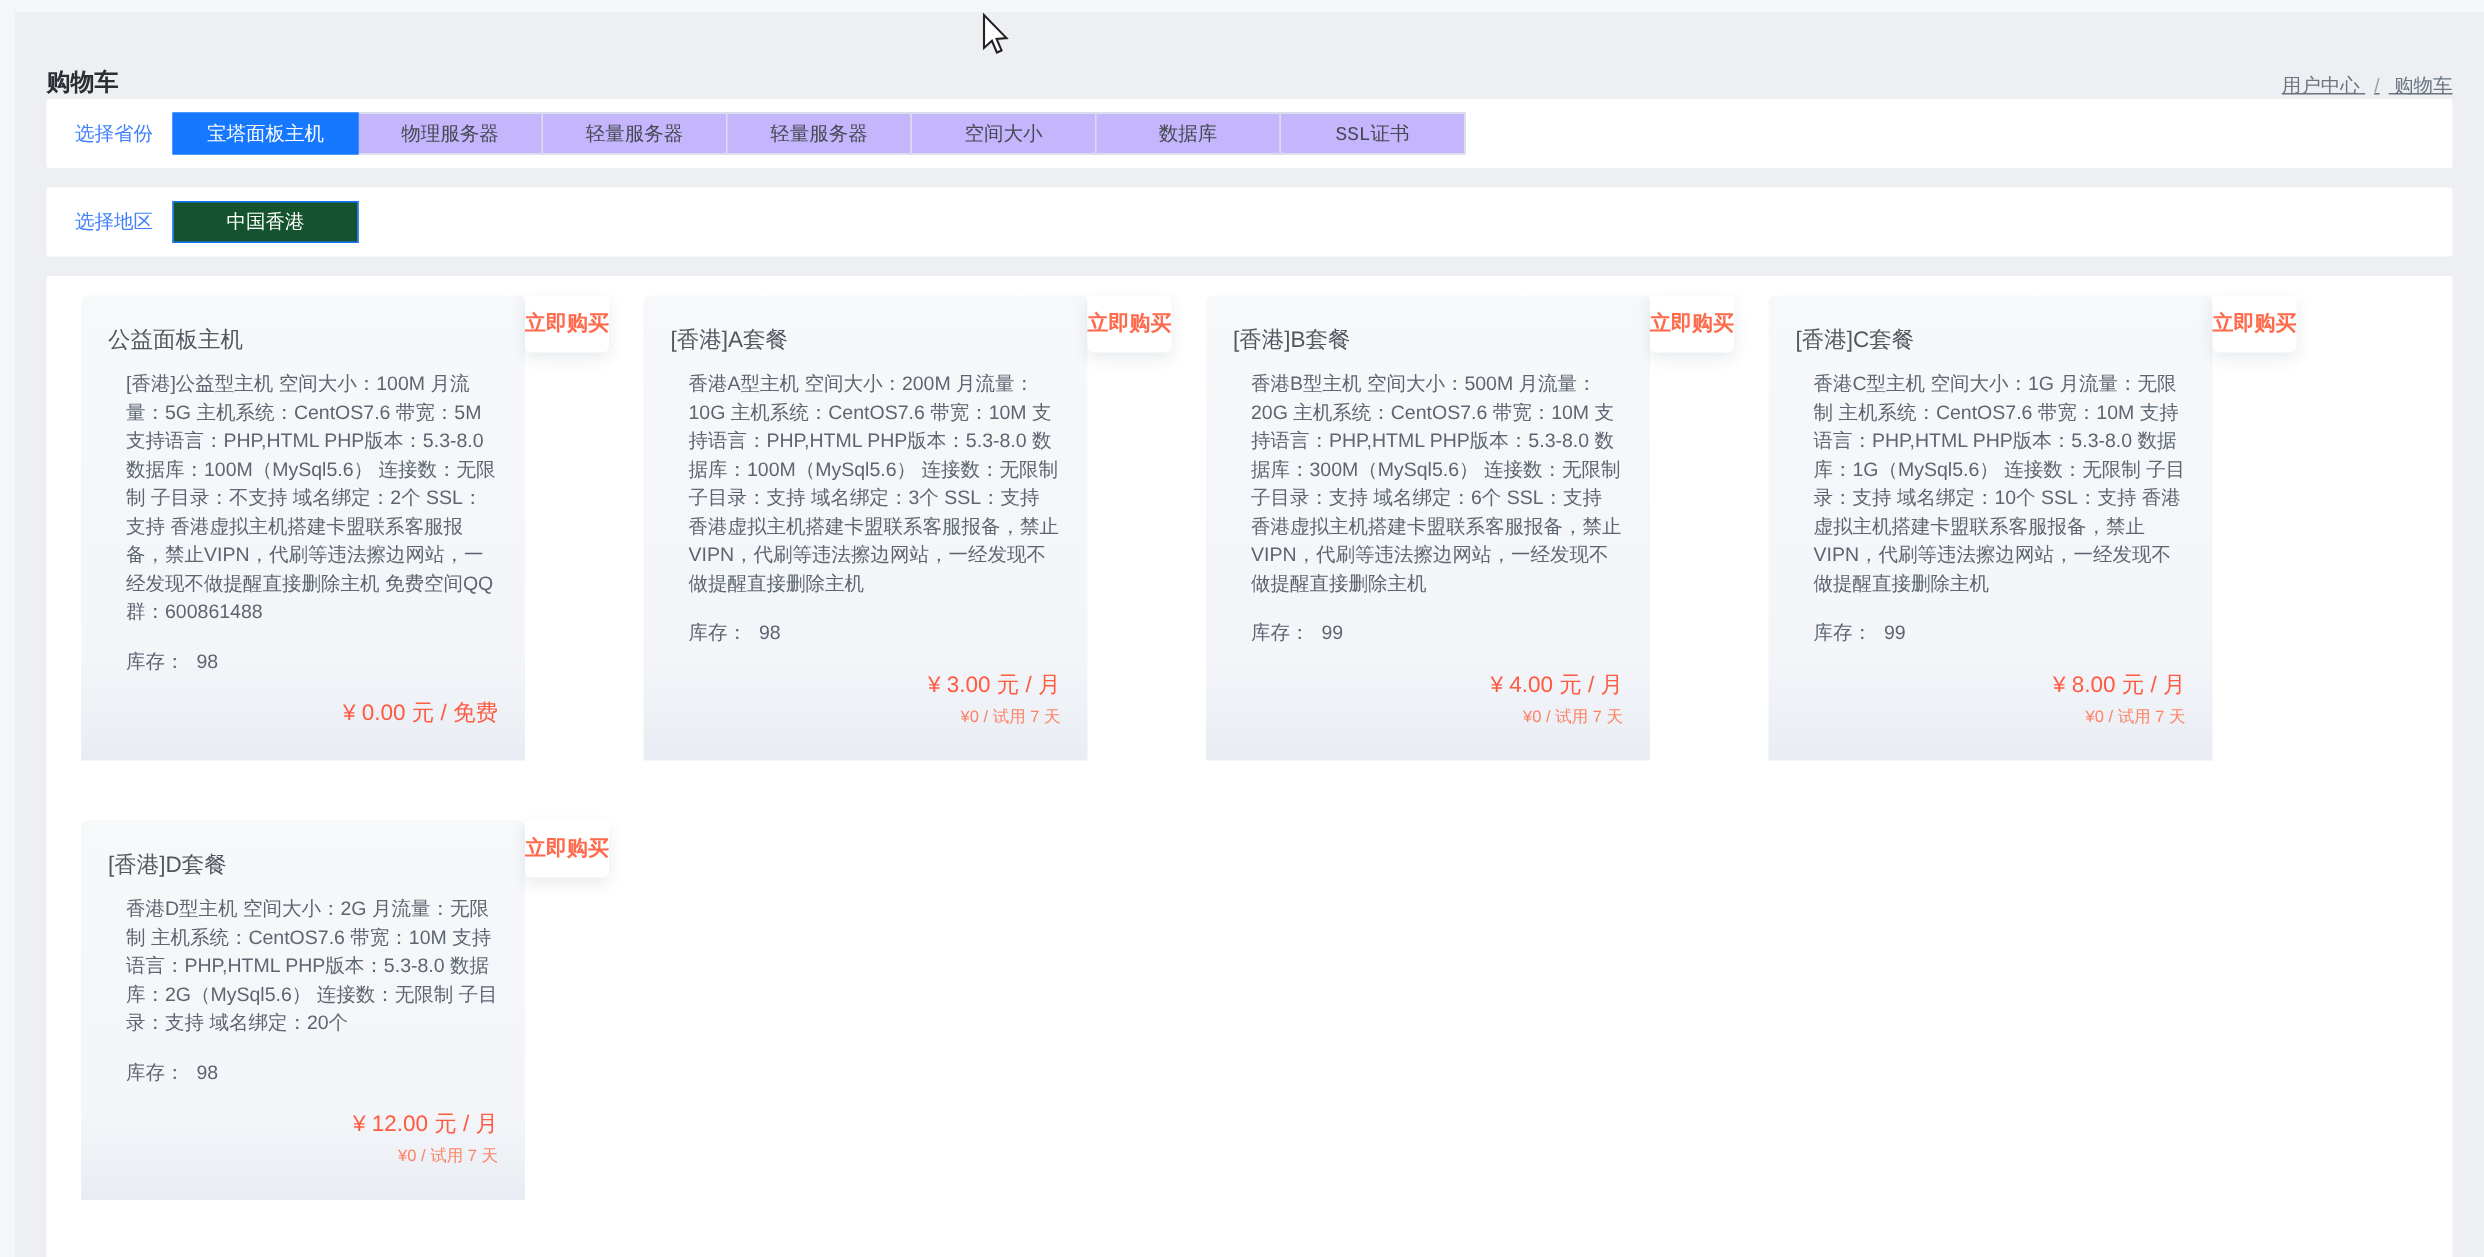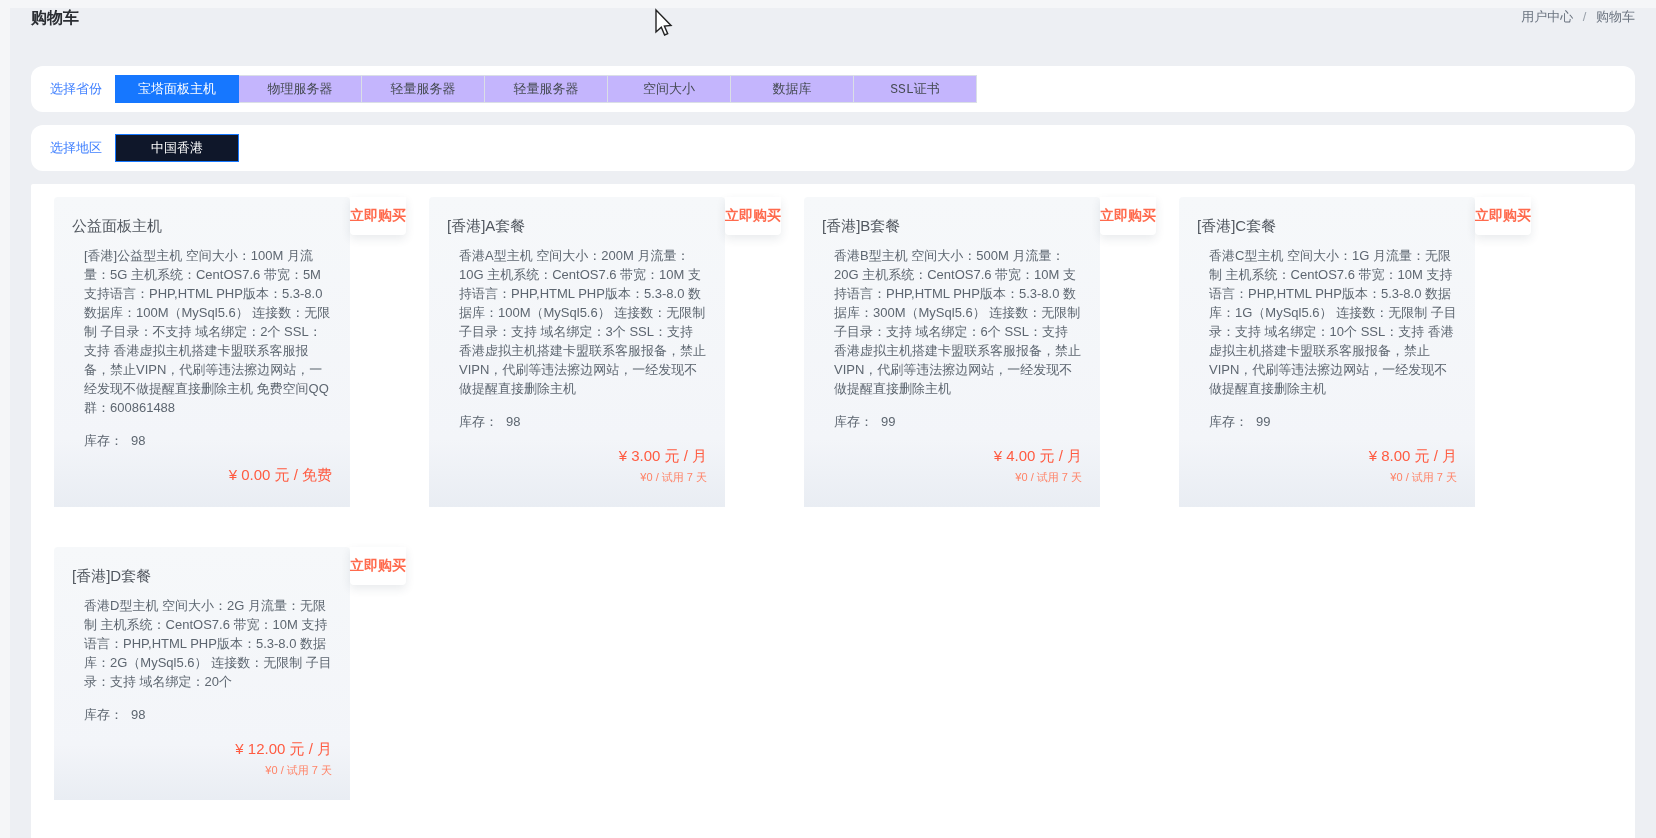--- a/index.html
+++ b/index.html
@@ -11,29 +11,29 @@
     position:relative;
   }
   .app {
     position:absolute; top:8px; left:10px; right:0; bottom:-200px;
     background:#edeff3;
     padding:0 21px;
   }
   
   .page-header {
     height:58px;
-    display:flex; align-items:flex-start; justify-content:space-between;
+    display:flex; align-items:flex-end; justify-content:space-between;
   }
   .page-title { font-size:16px; font-weight:bold; color:#2b2e33; }
-  .breadcrumb { font-size:13px; color:#6b7480; }
+  .breadcrumb { font-size:13px; color:#6b7480;text-decoration:underline; }
   .breadcrumb .crumb { color:#6b7480; cursor:pointer; }
   .breadcrumb .sep { margin:0 6px; color:#9aa1ab; }
   
   .filter-card {
-    background:#fff; border-radius:12px;
+    background:#fff; border-radius:2px;
     padding:9px 19px;
     display:flex; align-items:center;
     margin-bottom:13px;
   }
   .filter-label {
     font-size:13px; color:#4080ff;
     width:52px; margin-right:13px; flex:none;
   }
   .tab-group { display:flex;font-family:Liberation Mono, monospace; }
   .tab {
@@ -48,21 +48,21 @@
   }
   .tab:first-child { margin-left:0; }
   .tab.active {
     background:#1677ff; color:#fff;
     border-color:#1677ff; z-index:1;
   }
   .region-btn {
     width:124px; height:28px;
     display:flex; align-items:center; justify-content:center;
     font-size:13px; color:#fff;
-    background:#0f172a; border:1px solid #1677ff;
+    background:#14532d; border:1px solid #1677ff;
     cursor:pointer;
   }
   
   .products-panel {
     background:#fff; border-radius:2px;
     padding:13px 23px 60px;
     min-height:700px;
   }
   .products-grid {
     display:grid;

